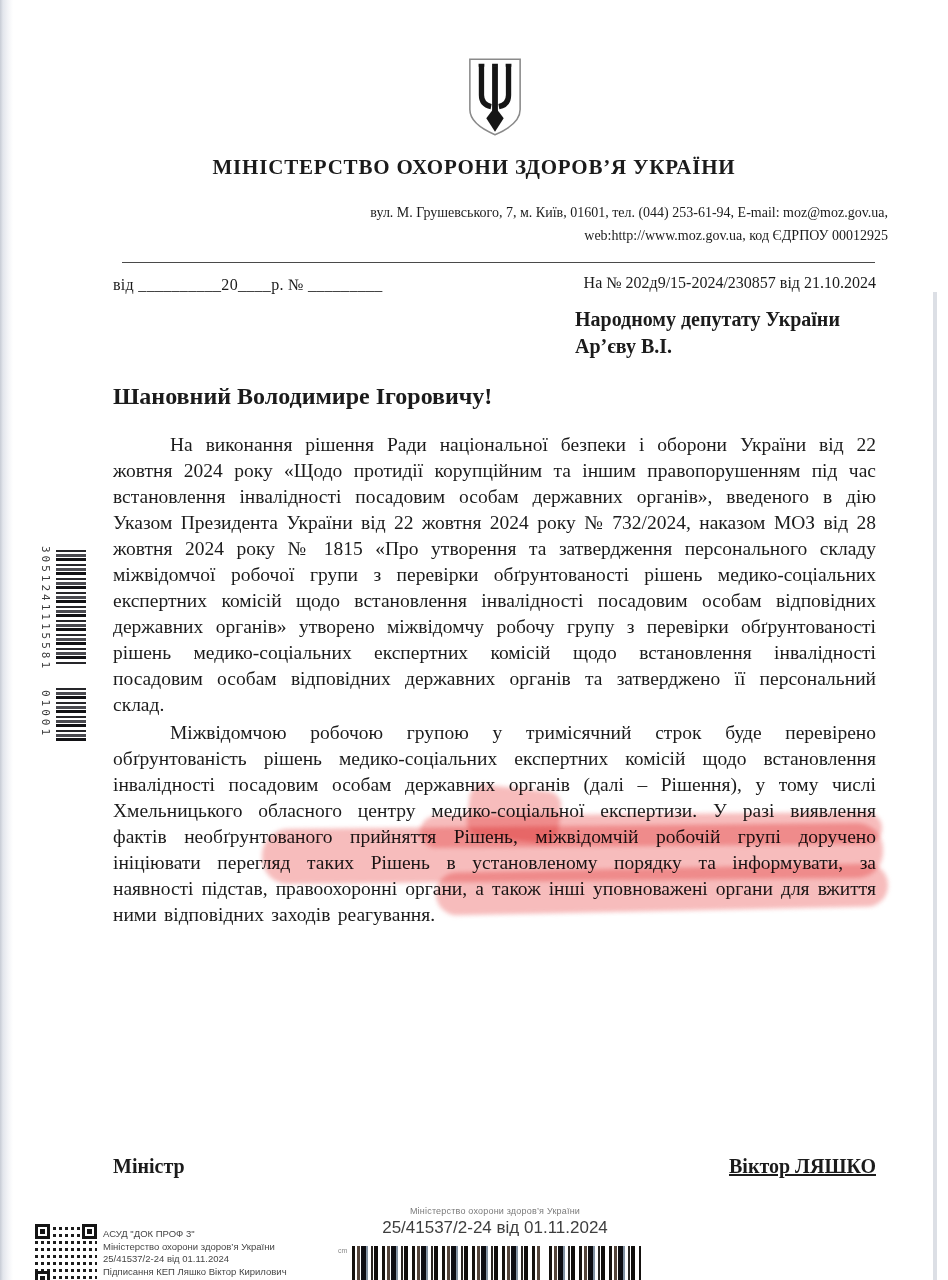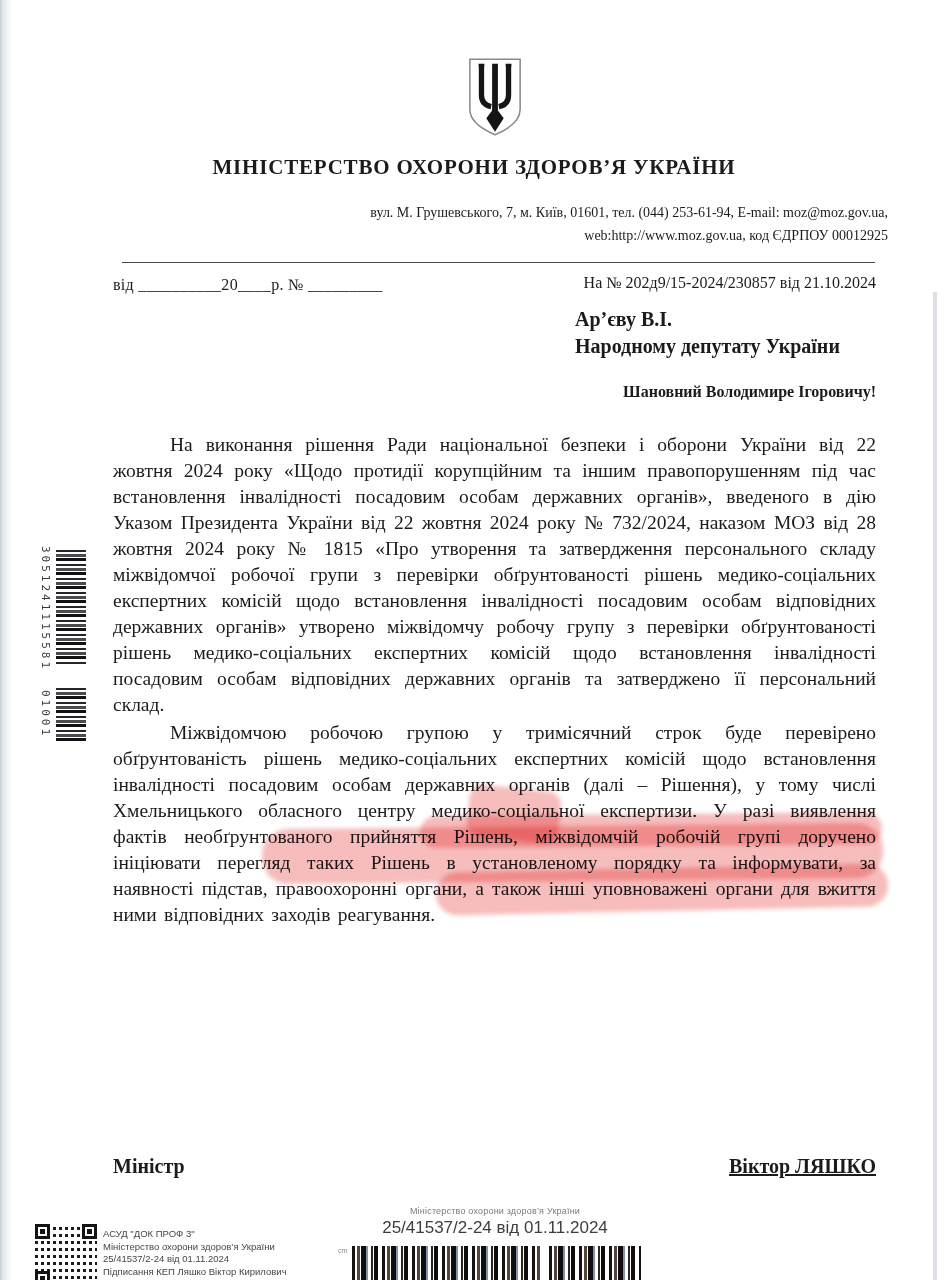--- a/index.html
+++ b/index.html
@@ -30,22 +30,22 @@
   .addr{position:absolute;left:60px;top:201px;width:828px;text-align:right;
     font-size:14px;line-height:23px;}
   .sep-line{position:absolute;left:122px;top:262px;width:753px;border-top:1.6px solid #4a4a4a;}
 
   .ref-row{position:absolute;left:113px;top:274px;width:763px;font-size:16px;}
   .ref-blank{position:absolute;left:0;top:2px;letter-spacing:.3px;}
   .ref-incoming{position:absolute;right:0;top:0;margin-left:28px;}
 
   .recipient{position:absolute;left:575px;top:306px;font-size:20px;font-weight:bold;line-height:27px;}
 
-  .salutation{position:absolute;left:113px;top:383px;width:763px;text-align:right;
-    font-size:16px;font-weight:bold;font-family:Liberation Serif, serif;}
+  .salutation{position:absolute;left:113px;top:383px;width:763px;text-align:left;
+    font-size:24px;font-weight:bold;font-family:Liberation Serif, serif;}
 
   .body-text{position:absolute;left:113px;top:432px;width:763px;
     font-size:19.5px;line-height:26px;word-spacing:2.5px;text-align:justify;}
   .body-text p{margin:0;text-indent:57px;}
   .body-text p.p-intro{margin-bottom:16px;}
   .body-text p.p-legal{margin-bottom:2px;}
   .closing{margin-top:28px;text-indent:34px;text-align:left;}
 
   
   .hl{position:absolute;mix-blend-mode:multiply;opacity:.55;filter:blur(2px);z-index:5;}
@@ -110,22 +110,22 @@
   <div>web:http://www.moz.gov.ua, код ЄДРПОУ 00012925</div>
 </div>
 <div class="sep-line"></div>
 
 <div class="ref-row">
   <span class="ref-blank">від __________20____р. № _________</span>
   <span class="ref-incoming">На № 202д9/15-2024/230857 від 21.10.2024</span>
 </div>
 
 <div class="recipient">
+  <div>Народному депутату України</div>
   <div>Ар’єву В.І.</div>
-  <div>Народному депутату України</div>
 </div>
 
 <div class="salutation">Шановний Володимире Ігоровичу!</div>
 
 <div class="body-text">
   <p class="p-legal">На виконання рішення Ради національної безпеки і оборони України від 22 жовтня 2024 року «Щодо протидії корупційним та іншим правопорушенням під час встановлення інвалідності посадовим особам державних органів», введеного в дію Указом Президента України від 22 жовтня 2024 року № 732/2024, наказом МОЗ від 28 жовтня 2024 року № 1815 «Про утворення та затвердження персонального складу міжвідомчої робочої групи з перевірки обґрунтованості рішень медико-соціальних експертних комісій щодо встановлення інвалідності посадовим особам відповідних державних органів» утворено міжвідомчу робочу групу з перевірки обґрунтованості рішень медико-соціальних експертних комісій щодо встановлення інвалідності посадовим особам відповідних державних органів та затверджено її персональний склад.</p>
   <p class="p-review">Міжвідомчою робочою групою у тримісячний строк буде перевірено обґрунтованість рішень медико-соціальних експертних комісій щодо встановлення інвалідності посадовим особам державних органів (далі – Рішення), у тому числі Хмельницького обласного центру медико-соціальної експертизи. У разі виявлення фактів необґрунтованого прийняття Рішень, міжвідомчій робочій групі доручено ініціювати перегляд таких Рішень в установленому порядку та інформувати, за наявності підстав, правоохоронні органи, а також інші уповноважені органи для вжиття ними відповідних заходів реагування.</p>
 </div>
 
 <div class="hl tail" style="background-color: rgb(240, 133, 133);"></div>

